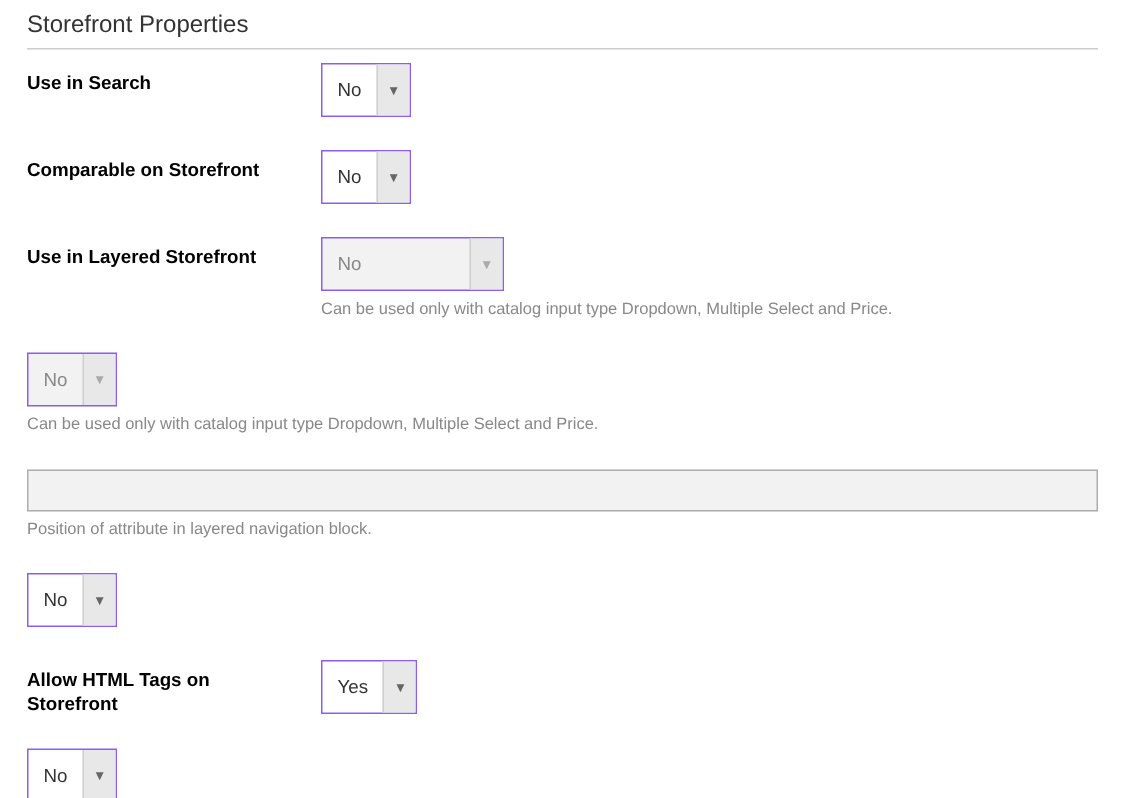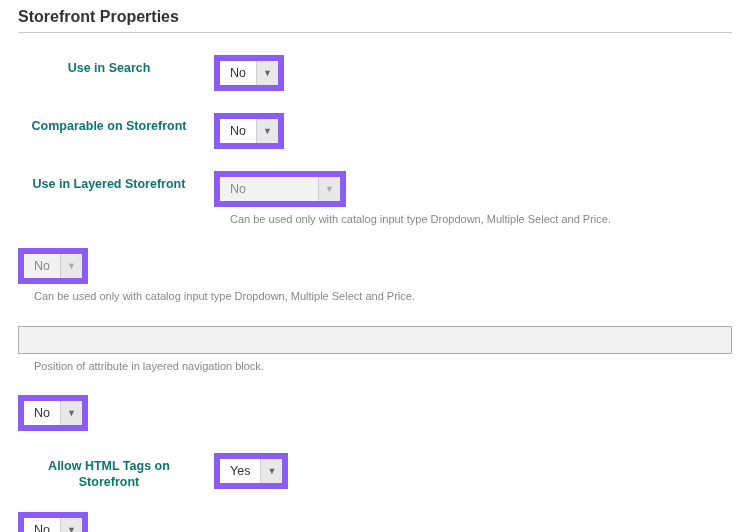--- a/index.html
+++ b/index.html
@@ -6,47 +6,47 @@
     body {
       font-family: 'Helvetica Neue', Helvetica, Arial, sans-serif;
       font-size: 13px;
       color: #333;
       background: #fff;
       padding: 8px 18px 20px 18px;
       width: 750px;
     }
     .section-title {
       font-size: 16px;
-      font-weight: 700;
+      font-weight: 400;
       color: #333;
       padding-bottom: 6px;
       border-bottom: 1px solid #ccc;
-      margin-bottom: 22px;
+      margin-bottom: 9px;
     }
     .field {
       display: flex;
       align-items: flex-start;
       margin-bottom: 22px;
     }
     .field-label {
       width: 196px;
-      text-align: center;
+      text-align: left;
       padding-right: 14px;
       padding-top: 6px;
       font-size: 12.5px;
-      color: #0f766e;
+      color: #000000;
       font-weight: 600;
       flex-shrink: 0;
       line-height: 1.25;
     }
     .field-control { flex: 1; }
     .select {
       display: inline-flex;
       align-items: stretch;
-      border: 6px solid #8b5cf6;
+      border: 1px solid #8b5cf6;
       background: #fff;
       height: 36px;
       cursor: pointer;
       font-size: 12.5px;
       justify-content: space-between;
     }
     .select.disabled {
       background: #f2f2f2;
       color: #888;
       cursor: default;
@@ -70,21 +70,20 @@
     }
     .select.disabled .select-arrow {
       background: #e8e8e8;
       color: #aaa;
     }
     .help-text {
       font-size: 11px;
       color: #888;
       margin-top: 5px;
       line-height: 1.3;
-      margin-left: 16px;
     }
     .text-input {
       width: 100%;
       height: 28px;
       border: 1px solid #adadad;
       background: #f2f2f2;
       padding: 0 8px;
       font-size: 12.5px;
       font-family: inherit;
     }

